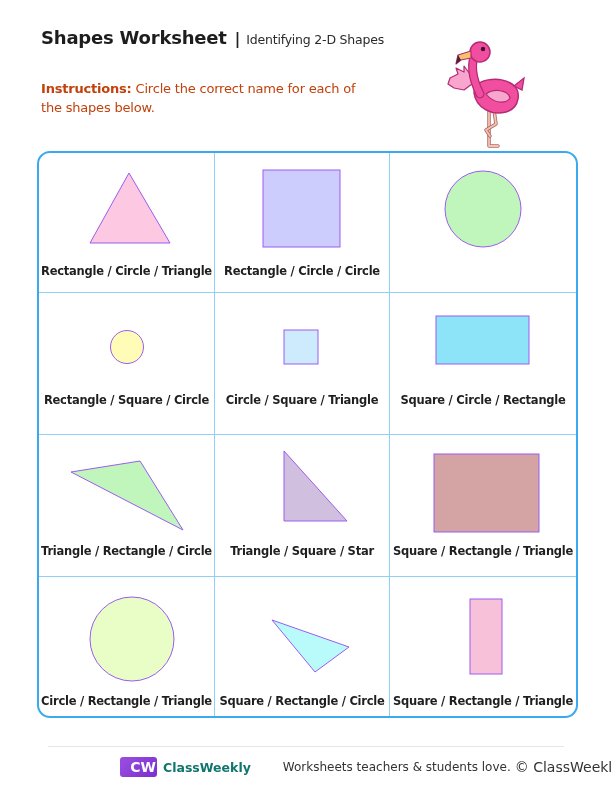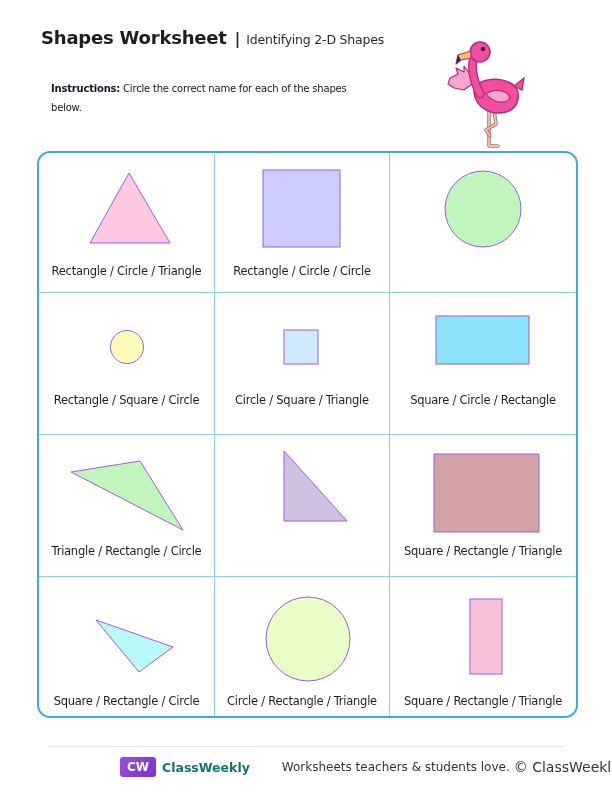--- a/index.html
+++ b/index.html
@@ -4,40 +4,40 @@
 <style>
   html, body { margin: 0; padding: 0; background: #ffffff; }
   body { width: 612px; height: 792px; position: relative; overflow: hidden;
          font-family: "DejaVu Sans", "Liberation Sans", sans-serif; color: #222; }
 
   .header { position: absolute; left: 41px; top: 27px; display: flex; align-items: baseline; white-space: nowrap; }
   .title { font-size: 18px; font-weight: bold; color: #1d1d1d; letter-spacing: -0.2px; }
   .sep { font-size: 15px; color: #222; margin: 0 6px 0 8px; font-weight: bold; }
   .subtitle { font-size: 12.5px; color: #2a2a2a; letter-spacing: -0.2px; text-align: center; }
 
-  .instructions { position: absolute; left: 51px; top: 79px; width: 320px; font-size: 10px; line-height: 19px;
-                  color: #0f172a; letter-spacing: -0.2px; }
+  .instructions { position: absolute; left: 41px; top: 79px; width: 320px; font-size: 13px; line-height: 19px;
+                  color: #c2410c; letter-spacing: -0.2px; }
   .instructions b { font-weight: bold; }
 
   .mascot { position: absolute; left: 444px; top: 38px; width: 86px; height: 116px; }
 
   .grid { position: absolute; left: 37px; top: 151px; width: 537px; height: 563px;
           border: 2.5px solid #3aa9f0; border-radius: 13px; box-sizing: content-box;
           display: grid; grid-template-columns: 176px 175px 186px; grid-template-rows: 140px 142px 142px 139px; }
-  .cell { position: relative; border-right: 1.2px solid #8fd0f7; border-bottom: 1.2px solid #8fd0f7; box-sizing: border-box; }
+  .cell { position: relative; border-right: 1.2px solid #8fd0f7; border-bottom: 1.2px solid #8fd0f7; box-sizing: border-box; font-weight: bold; }
   .cell.c3 { border-right: none; }
   .cell.r4 { border-bottom: none; }
   .cell svg { position: absolute; left: 0; top: 0; }
   .label { position: absolute; left: 0; right: 0; text-align: center; font-size: 11.5px; color: #1f1f1f;
            letter-spacing: -0.25px; white-space: nowrap; }
 
   .footer-line { position: absolute; left: 48px; top: 746px; width: 516px; height: 1px; background: #e6e6e6; }
   .footer { position: absolute; left: 120px; top: 757px; display: flex; align-items: center; white-space: nowrap; }
-  .logo-badge { width: 36px; height: 20px; border-radius: 3px; background: linear-gradient(135deg,#9b4fe0,#7a2fd0);
-                color: #fff; font-size: 12px; font-weight: bold; display: flex; align-items: center; justify-content: center; }
+  .logo-badge { width: 28px; height: 20px; border-radius: 3px; background: linear-gradient(135deg,#9b4fe0,#7a2fd0);
+                color: #fff; font-size: 14px; font-weight: bold; display: flex; align-items: center; justify-content: center; padding-left: 9px; }
   .brand { font-size: 12.5px; font-weight: bold; color: #0f766e; margin-left: 6px; }
   .tagline { font-size: 12px; color: #333; margin-left: 32px; }
   .copyright { font-size: 14px; color: #333; margin-left: 4px; }
 </style>
 </head>
 <body>
 
 <div class="header">
   <span class="title">Shapes Worksheet</span>
   <span class="sep">|</span>
@@ -115,39 +115,40 @@
   <div class="cell">
     <svg width="176" height="142">
       <polygon points="32,37 101,26 144,95" fill="#c0f5bc" stroke="#9b5cf0" stroke-width="1"></polygon>
     </svg>
     <div class="label" style="top:109px">Triangle / Rectangle / Circle</div>
   </div>
   <div class="cell">
     <svg width="175" height="142">
       <polygon points="69,16 69,86 132,86" fill="#d0bfdf" stroke="#9b5cf0" stroke-width="1"></polygon>
     </svg>
+    <div class="label" style="top:109px">Triangle / Square / Star</div>
   </div>
   <div class="cell c3">
     <svg width="186" height="142">
       <rect x="44" y="19" width="105" height="78" fill="#d4a3a3" stroke="#9b5cf0" stroke-width="1"></rect>
     </svg>
     <div class="label" style="top:109px">Square / Rectangle / Triangle</div>
   </div>
 
   <div class="cell r4">
+    <svg width="176" height="139">
+      <circle cx="93" cy="62" r="42" fill="#e9fdc6" stroke="#9b5cf0" stroke-width="1"></circle>
+    </svg>
+    <div class="label" style="top:117px">Circle / Rectangle / Triangle</div>
+  </div>
+  <div class="cell r4">
     <svg width="175" height="139">
       <polygon points="57,43 134,70 100,95" fill="#b9fbfb" stroke="#9b5cf0" stroke-width="1"></polygon>
     </svg>
     <div class="label" style="top:117px">Square / Rectangle / Circle</div>
-  </div>
-  <div class="cell r4">
-    <svg width="176" height="139">
-      <circle cx="93" cy="62" r="42" fill="#e9fdc6" stroke="#9b5cf0" stroke-width="1"></circle>
-    </svg>
-    <div class="label" style="top:117px">Circle / Rectangle / Triangle</div>
   </div>
   <div class="cell c3 r4">
     <svg width="186" height="139">
       <rect x="80" y="22" width="32" height="75" fill="#f6c1d9" stroke="#9b5cf0" stroke-width="1"></rect>
     </svg>
     <div class="label" style="top:117px">Square / Rectangle / Triangle</div>
   </div>
 </div>
 
 <div class="footer-line"></div>

